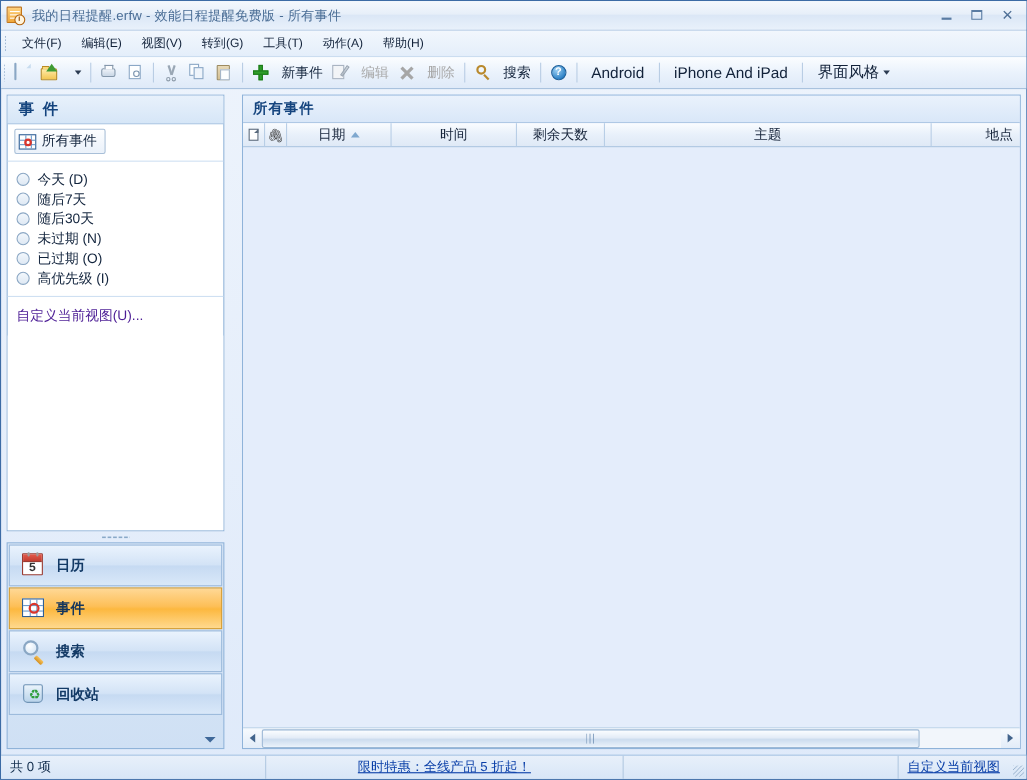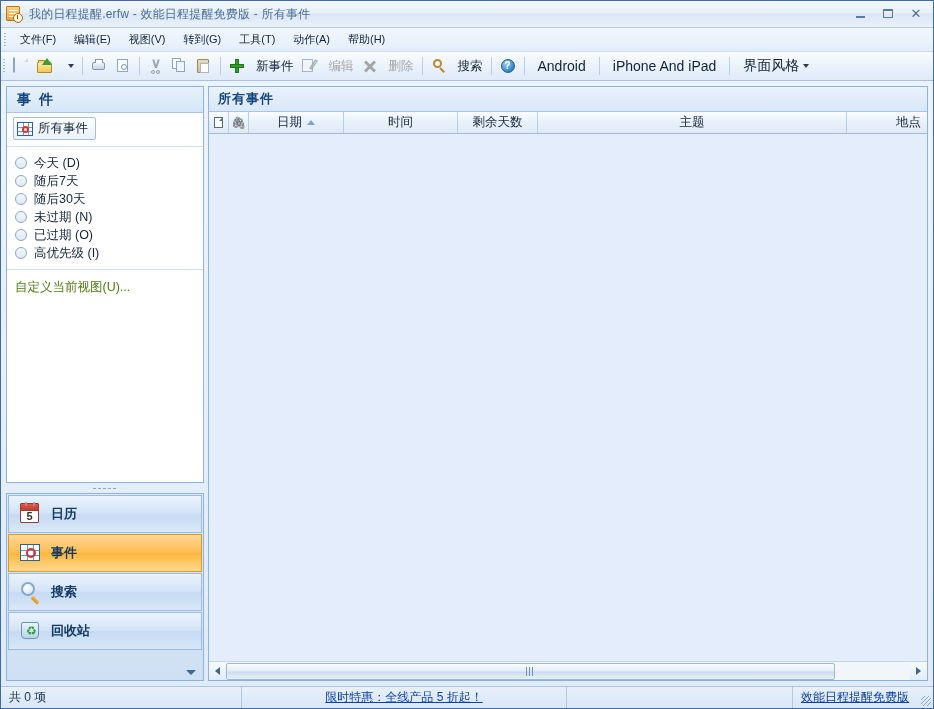--- a/index.html
+++ b/index.html
@@ -311,21 +311,21 @@
     color:#fff; font-size:10px; font-weight:bold;
     display:flex; align-items:center; justify-content:center;
     line-height:1;
   }
 
   
   .body-area {
     flex: 1 1 auto;
     display: flex;
     padding: 5px;
-    gap: 4px;
+    gap: 16px;
     box-sizing: border-box;
     min-height: 0;
   }
 
   
   .sidebar {
     width: 198px;
     flex: 0 0 198px;
     display: flex;
     flex-direction: column;
@@ -428,21 +428,21 @@
     left: 2.5px; top: 2.5px;
     width: 5px; height: 5px;
     border-radius: 50%;
     background: #45719f;
   }
   .customize-link {
     padding: 9px 8px;
     font-size: 12.5px;
   }
   .customize-link a {
-    color: #4d7c0f;
+    color: #4c1d95;
     text-decoration: none;
     margin-top: 22px;
   }
   .panel-fill { flex: 1 1 auto; background: #ffffff; }
 
   .grip {
     height: 10px;
     flex: 0 0 10px;
     display: flex;
     align-items: center;
@@ -971,20 +971,20 @@
     </div>
   </div>
 
   <div class="statusbar">
     <div class="sb-cell" style="width:240px;flex:0 0 240px;">共 0 项</div>
     <div class="sb-cell sep sb-promo" style="width:325px;flex:0 0 325px;">
       <a href="#">限时特惠：全线产品 5 折起！</a>
     </div>
     <div class="sb-cell sep sb-spacer"></div>
     <div class="sb-cell sep sb-site">
-      <a href="#">效能日程提醒免费版</a>
+      <a href="#">自定义当前视图</a>
     </div>
     <div class="sb-resize">
         <i></i>
       </div>
   </div>
 
 </div>
 
 </body></html>

